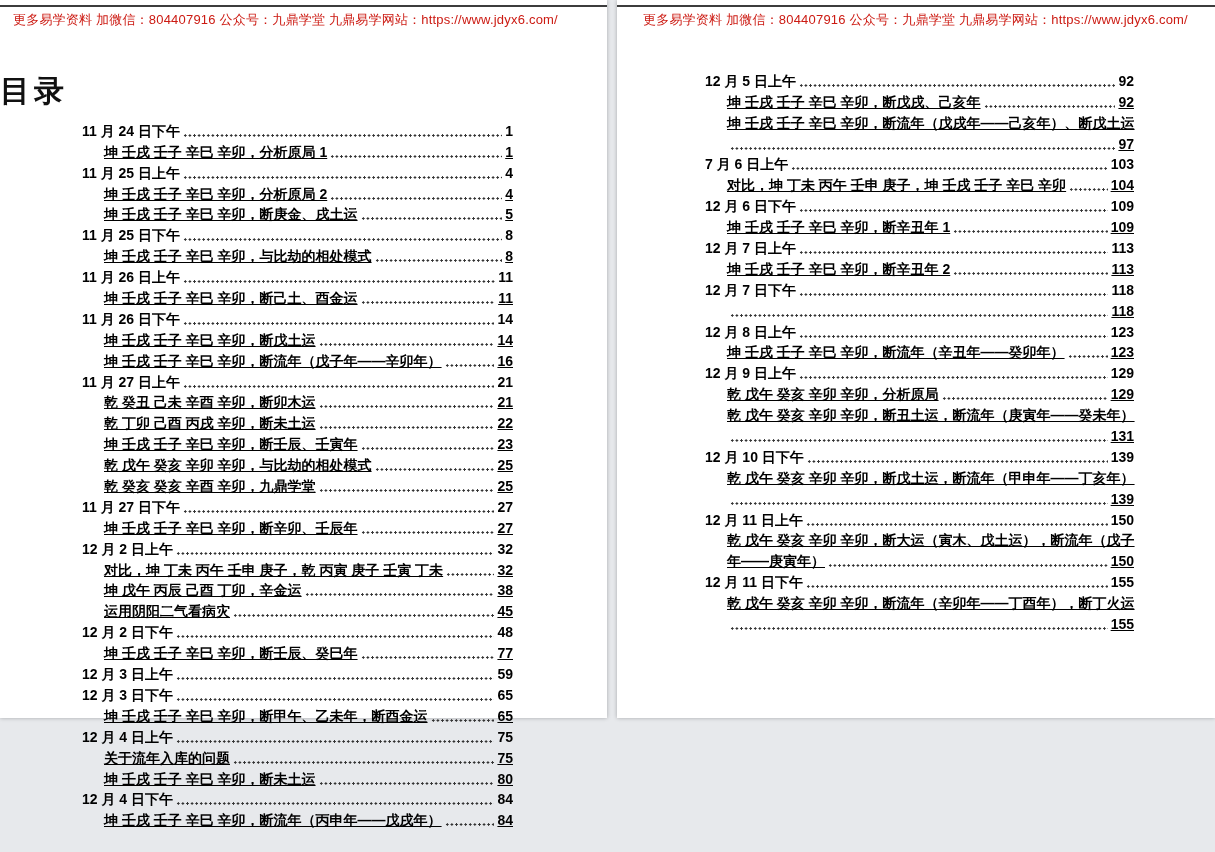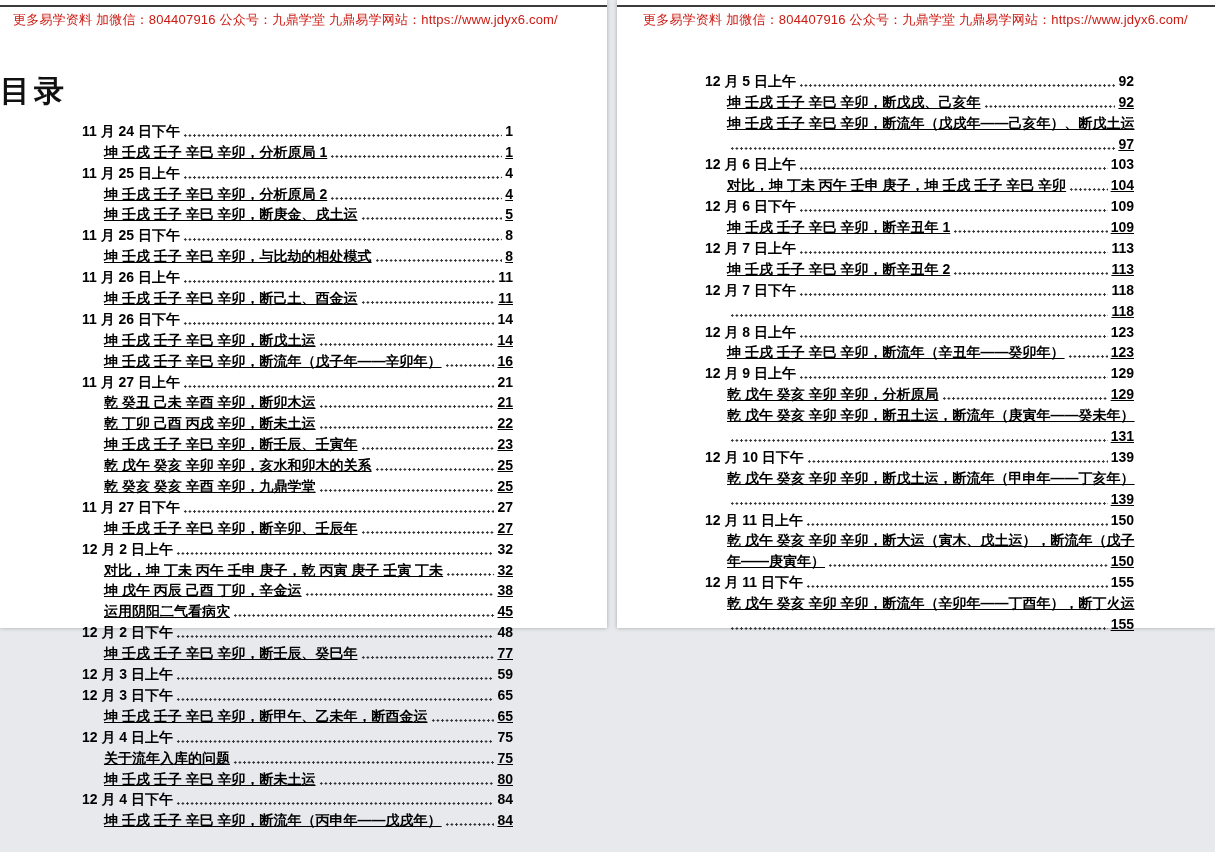--- a/index.html
+++ b/index.html
@@ -2,21 +2,21 @@
 <html><head>
 <meta charset="utf-8">
 <style>
   html,body{margin:0;padding:0;background:#e7e9ec;}
   .canvas{
     position:relative;width:1215px;height:852px;overflow:hidden;
     background:#e7e9ec;
     font-family:"Liberation Sans","DejaVu Sans",sans-serif;
   }
   .page{
-    position:absolute;top:0;height:628px;background:#ffffff;
+    position:absolute;top:0;height:718px;background:#ffffff;
     box-shadow:0 0 4px rgba(0,0,0,.28);
   }
   .page-left{left:0;width:607px;}
   .page-right{left:617px;width:598px;}
   .topline{border-top:2px solid #3c3c3c;margin-top:5px;}
   .watermark{
     margin-top:4px;color:#cc1a12;font-size:13px;font-weight:500;
     letter-spacing:.2px;white-space:nowrap;
   }
   .page-left .watermark{padding-left:13px;}
@@ -126,21 +126,21 @@
           <span class="t">乾 丁卯 己酉 丙戌 辛卯，断未土运</span>
           <span class="leader"></span>
           <span class="pg">22</span>
         </div>
         <div class="row lvl2">
           <span class="t">坤 壬戌 壬子 辛巳 辛卯，断壬辰、壬寅年</span>
           <span class="leader"></span>
           <span class="pg">23</span>
         </div>
         <div class="row lvl2">
-          <span class="t">乾 戊午 癸亥 辛卯 辛卯，亥水和卯木的关系</span>
+          <span class="t">乾 戊午 癸亥 辛卯 辛卯，与比劫的相处模式</span>
           <span class="leader"></span>
           <span class="pg">25</span>
         </div>
         <div class="row lvl2">
           <span class="t">乾 癸亥 癸亥 辛酉 辛卯，九鼎学堂</span>
           <span class="leader"></span>
           <span class="pg">25</span>
         </div>
         <div class="row lvl1">
           <span class="t">11 月 27 日下午</span>
@@ -241,21 +241,21 @@
         </div>
         <div class="row lvl2">
           <span class="t">坤 壬戌 壬子 辛巳 辛卯，断流年（戊戌年——己亥年）、断戊土运</span>
         </div>
         <div class="row lvl2">
           <span class="t"></span>
           <span class="leader"></span>
           <span class="pg">97</span>
         </div>
         <div class="row lvl1">
-          <span class="t">12 月 6 日上午</span>
+          <span class="t">7 月 6 日上午</span>
           <span class="leader"></span>
           <span class="pg">103</span>
         </div>
         <div class="row lvl2">
           <span class="t">对比，坤 丁未 丙午 壬申 庚子，坤 壬戌 壬子 辛巳 辛卯</span>
           <span class="leader"></span>
           <span class="pg">104</span>
         </div>
         <div class="row lvl1">
           <span class="t">12 月 6 日下午</span>

